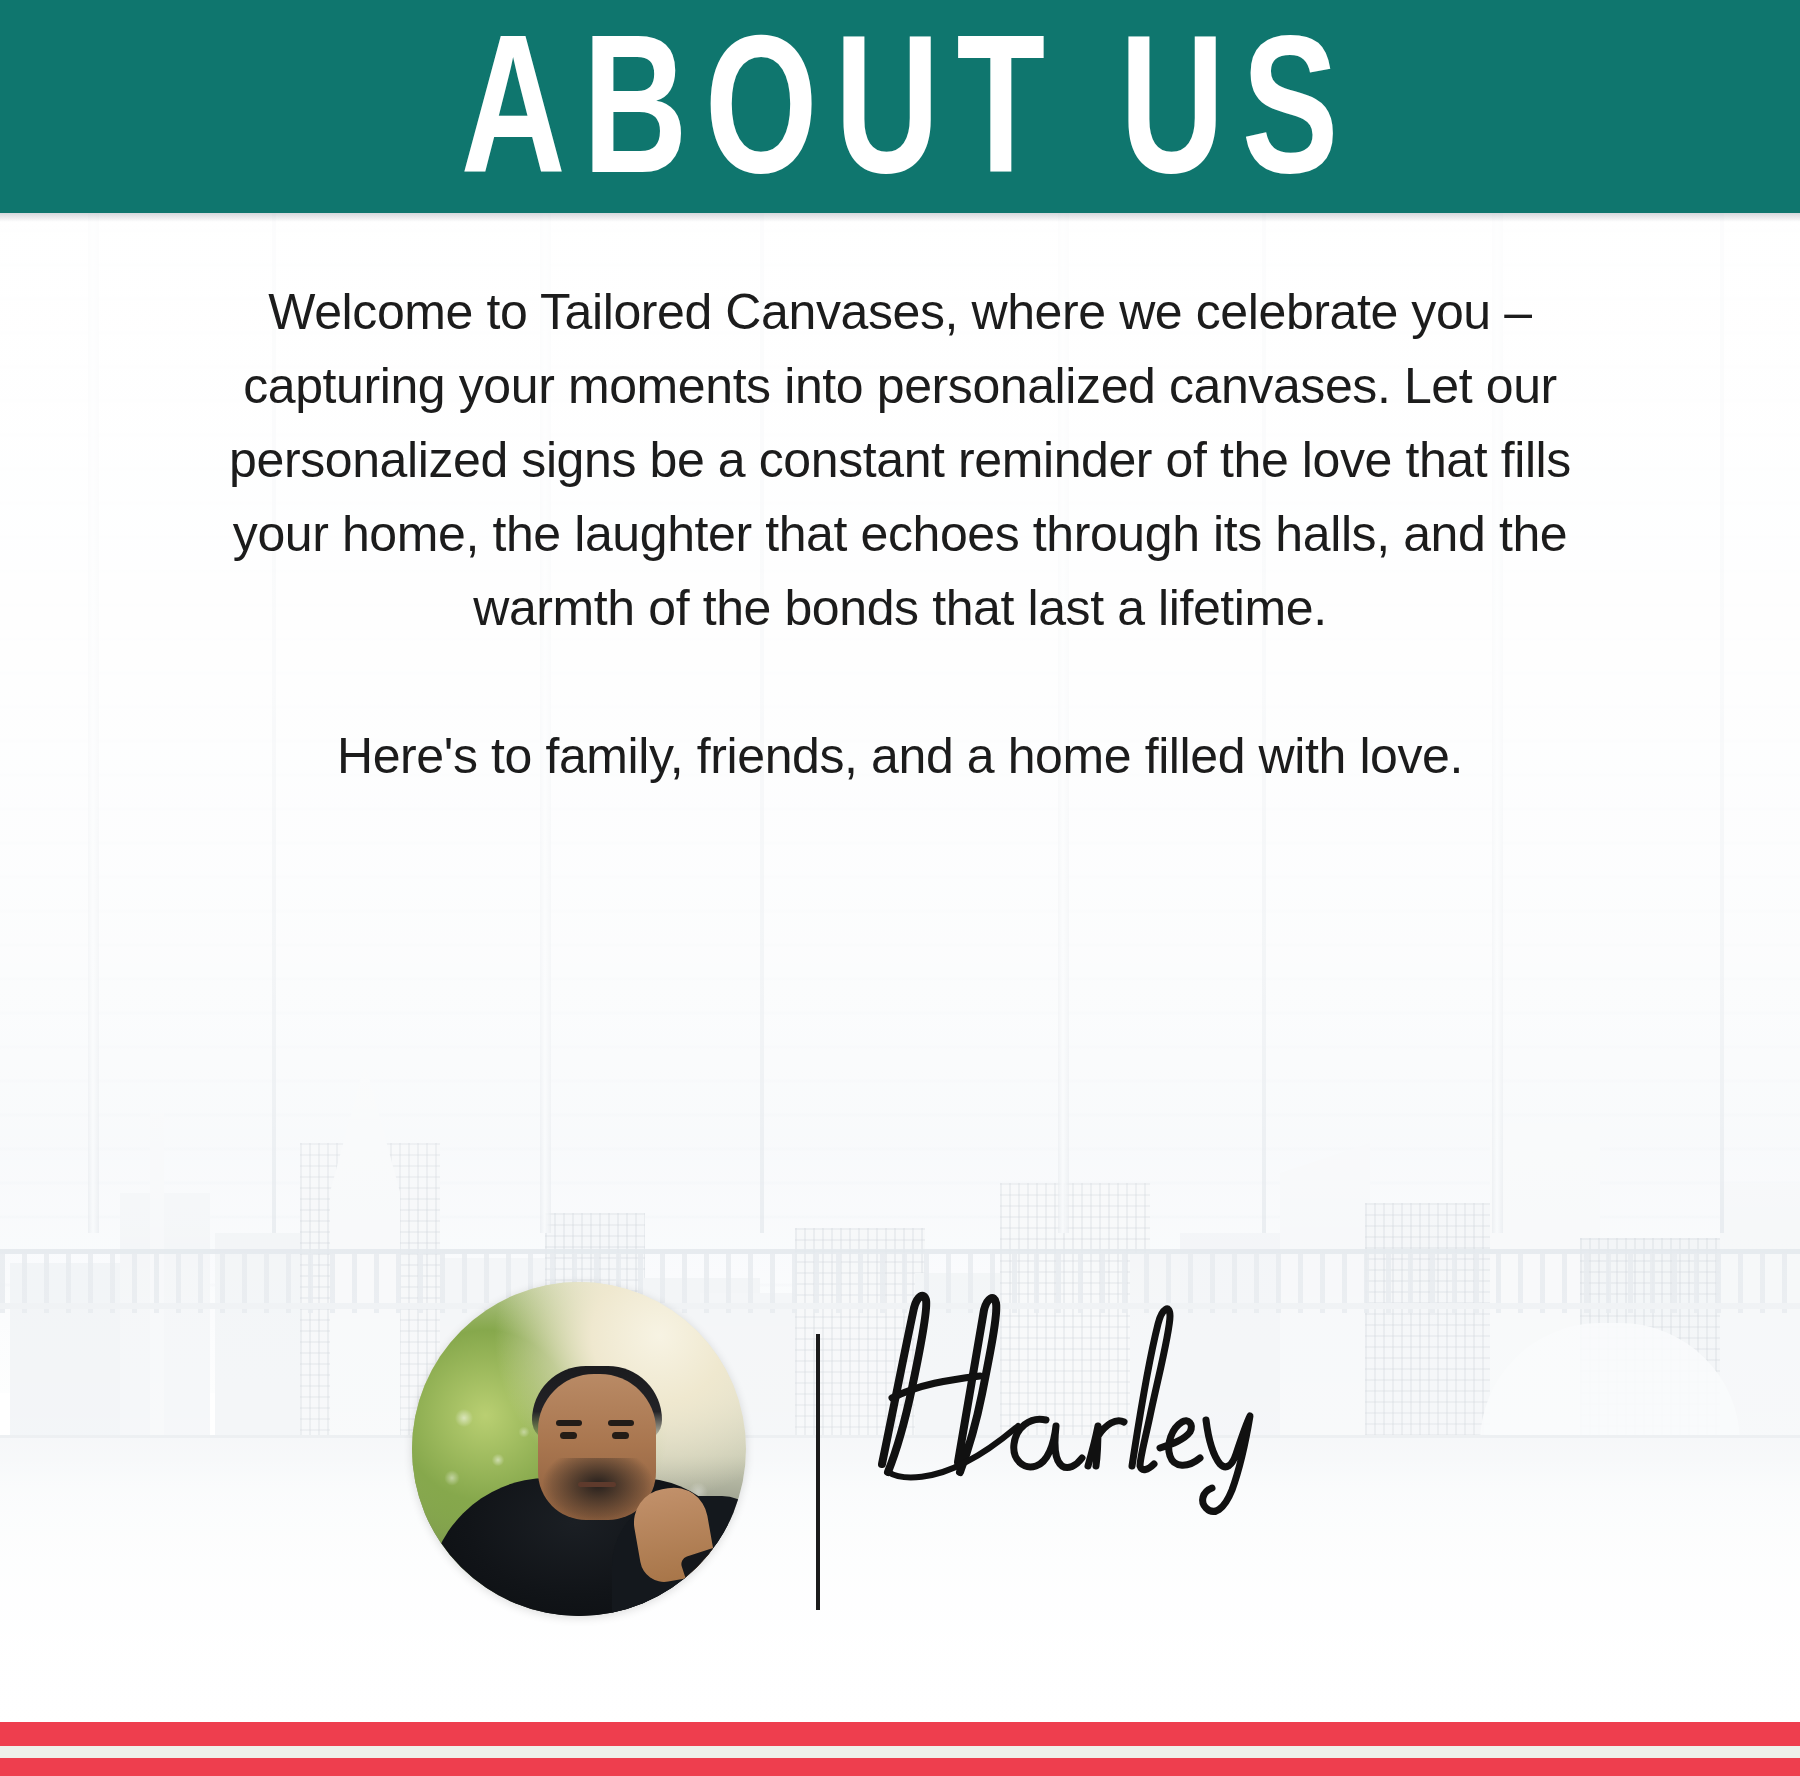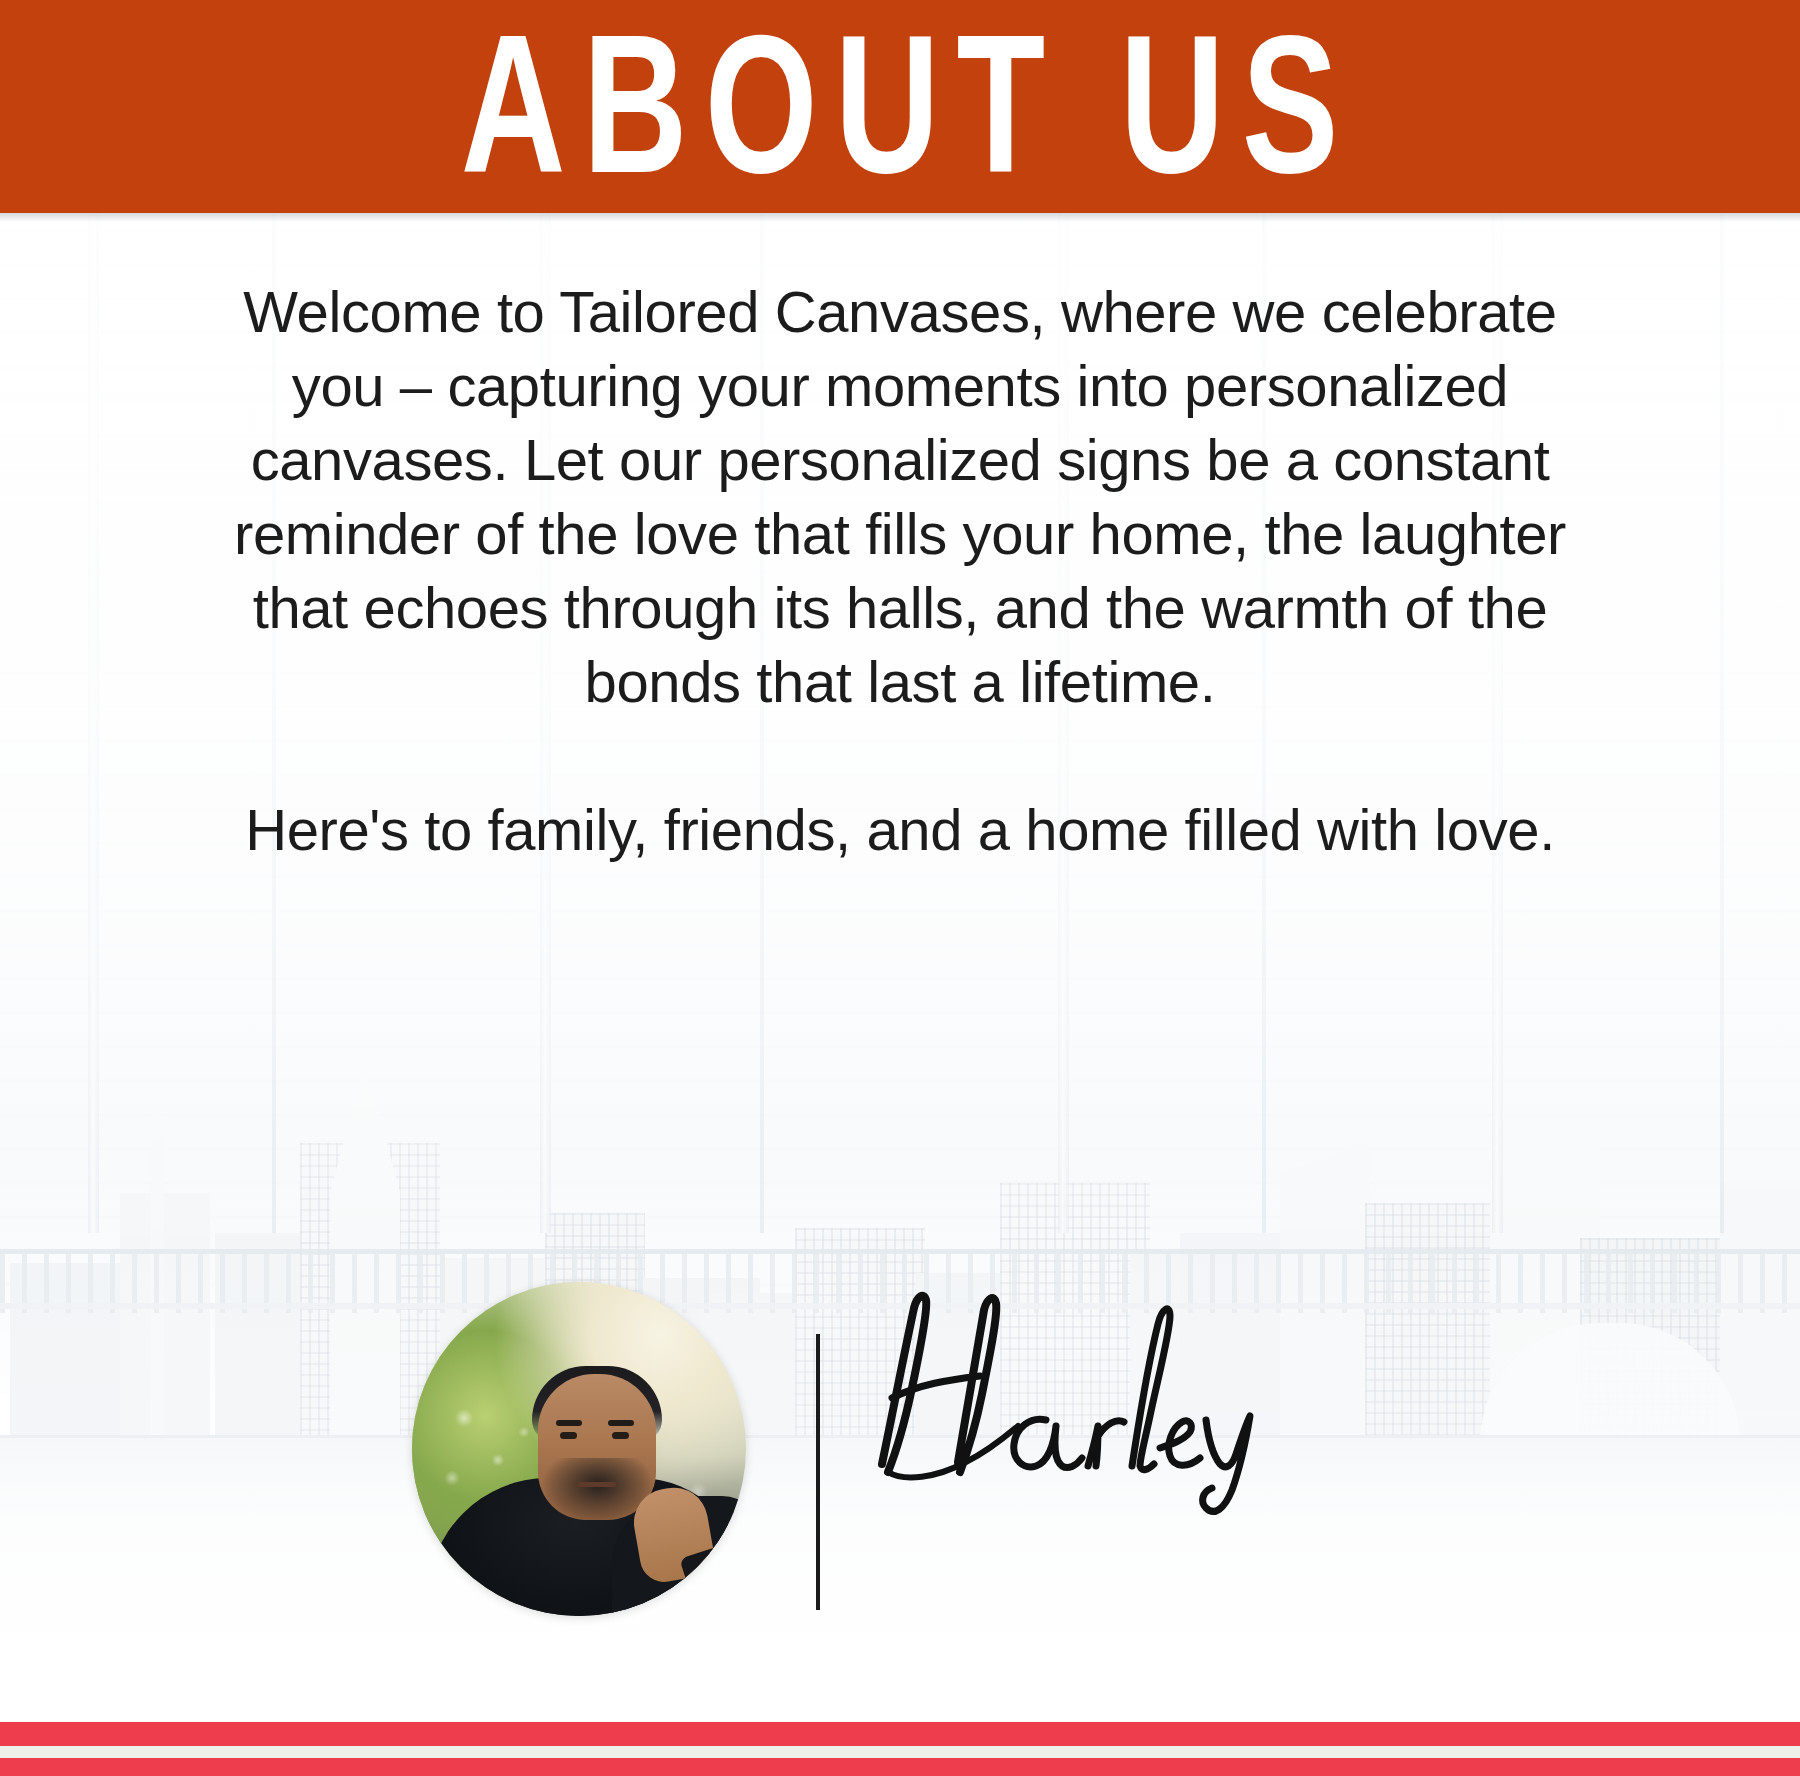--- a/index.html
+++ b/index.html
@@ -14,21 +14,21 @@
     position:relative;
     width:1800px; height:1776px;
     background:#ffffff;
     overflow:hidden;
   }
 
   
   #header-band {
     position:absolute; left:0; top:0;
     width:1800px; height:213px;
-    background:#c2410c;
+    background:#0f766e;
     display:flex; align-items:center; justify-content:center;
     z-index:40;
   }
   #header-title {
     color:#ffffff;
     font-family:"Liberation Sans", sans-serif;
     font-weight:700;
     font-size:186px;
     line-height:186px;
     letter-spacing:22px;
@@ -151,21 +151,21 @@
   }
 
   
   #body-copy {
     position:absolute; left:200px; top:275px;
     width:1400px;
     z-index:10;
     text-align:center;
     color:#1c1c1c;
     font-family:"Liberation Sans", sans-serif;
-    font-size:58px;
+    font-size:50px;
     line-height:74px;
     font-weight:400;
     letter-spacing:-0.4px;
   }
   #body-copy p { margin:0; }
   #body-copy .spacer { height:74px; }
 
   
   #founder-block {
     position:absolute; left:0; top:1250px; width:1800px; height:430px;

